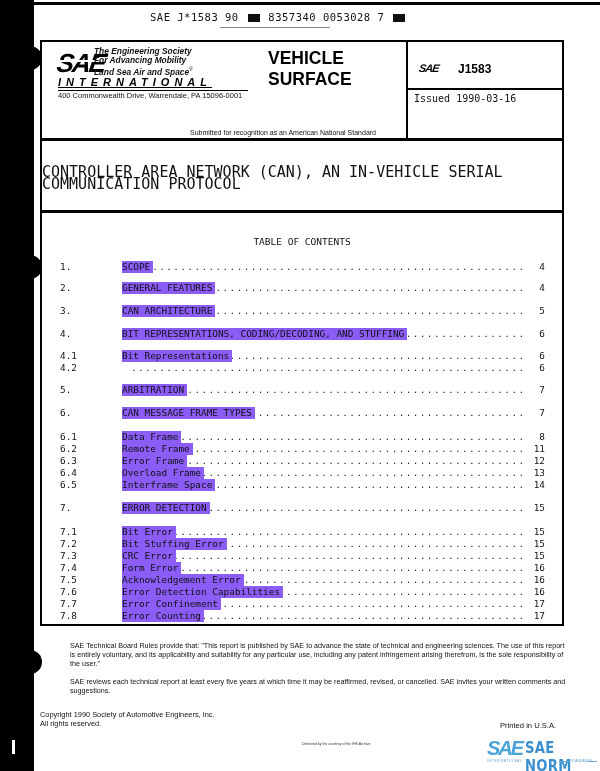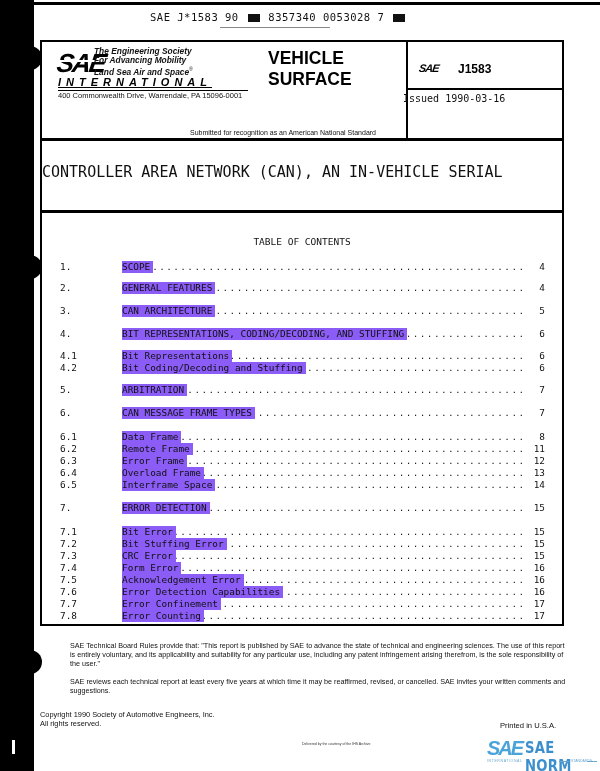--- a/index.html
+++ b/index.html
@@ -50,21 +50,21 @@
   }
   .report-type div { white-space: nowrap; }
   .submitted { position: absolute; left: 190px; top: 129px; font-size: 7px; color: #111; }
 
   .sae-small {
     position: absolute; left: 419px; top: 62px; font-weight: bold; font-style: italic;
     font-size: 11px; letter-spacing: -1px; color: #000; transform: skewX(-8deg);
   }
   .doc-number { position: absolute; left: 458px; top: 62px; font-size: 12px; font-weight: bold; color: #000; }
   .issued {
-    position: absolute; left: 403px; top: 93px; font-family: "DejaVu Sans Mono", monospace;
+    position: absolute; left: 414px; top: 93px; font-family: "DejaVu Sans Mono", monospace;
     font-size: 10px; color: #111;
   }
 
   .doc-title {
     position: absolute; left: 42px; top: 166px; width: 520px; text-align: left;
     font-family: "DejaVu Sans Mono", monospace; font-size: 15px; line-height: 12px; color: #111;
   }
   .toc-heading {
     position: absolute; left: 42px; top: 236px; width: 520px; text-align: center;
     font-family: "DejaVu Sans Mono", monospace; font-size: 9.5px; color: #111;
@@ -140,20 +140,21 @@
   <div>SURFACE</div>
 </div>
 <div class="submitted">Submitted for recognition as an American National Standard</div>
 
 <div class="sae-small">SAE</div>
 <div class="doc-number">J1583</div>
 <div class="issued">Issued 1990-03-16</div>
 
 <div class="doc-title">
   <div>CONTROLLER AREA NETWORK (CAN), AN IN-VEHICLE SERIAL</div>
+  <div>COMMUNICATION PROTOCOL</div>
 </div>
 
 <div class="toc-heading">TABLE OF CONTENTS</div>
 <div id="toc-list">
     <div class="toc-row" style="top: 261px;">
       <span class="toc-num">1.</span>
       <span class="toc-dots">...............................................................................................</span>
       <span class="toc-label">SCOPE</span>
       <span class="toc-page">4</span>
     </div>
@@ -177,21 +178,20 @@
     </div>
     <div class="toc-row" style="top: 350px;">
       <span class="toc-num">4.1</span>
       <span class="toc-dots">...............................................................................................</span>
       <span class="toc-label">Bit Representations</span>
       <span class="toc-page">6</span>
     </div>
     <div class="toc-row" style="top: 362px;">
       <span class="toc-num">4.2</span>
       <span class="toc-dots">...............................................................................................</span>
-      <span class="toc-label">Bit Coding/Decoding and Stuffing</span>
       <span class="toc-page">6</span>
     </div>
     <div class="toc-row" style="top: 384px;">
       <span class="toc-num">5.</span>
       <span class="toc-dots">...............................................................................................</span>
       <span class="toc-label">ARBITRATION</span>
       <span class="toc-page">7</span>
     </div>
     <div class="toc-row" style="top: 407px;">
       <span class="toc-num">6.</span>

